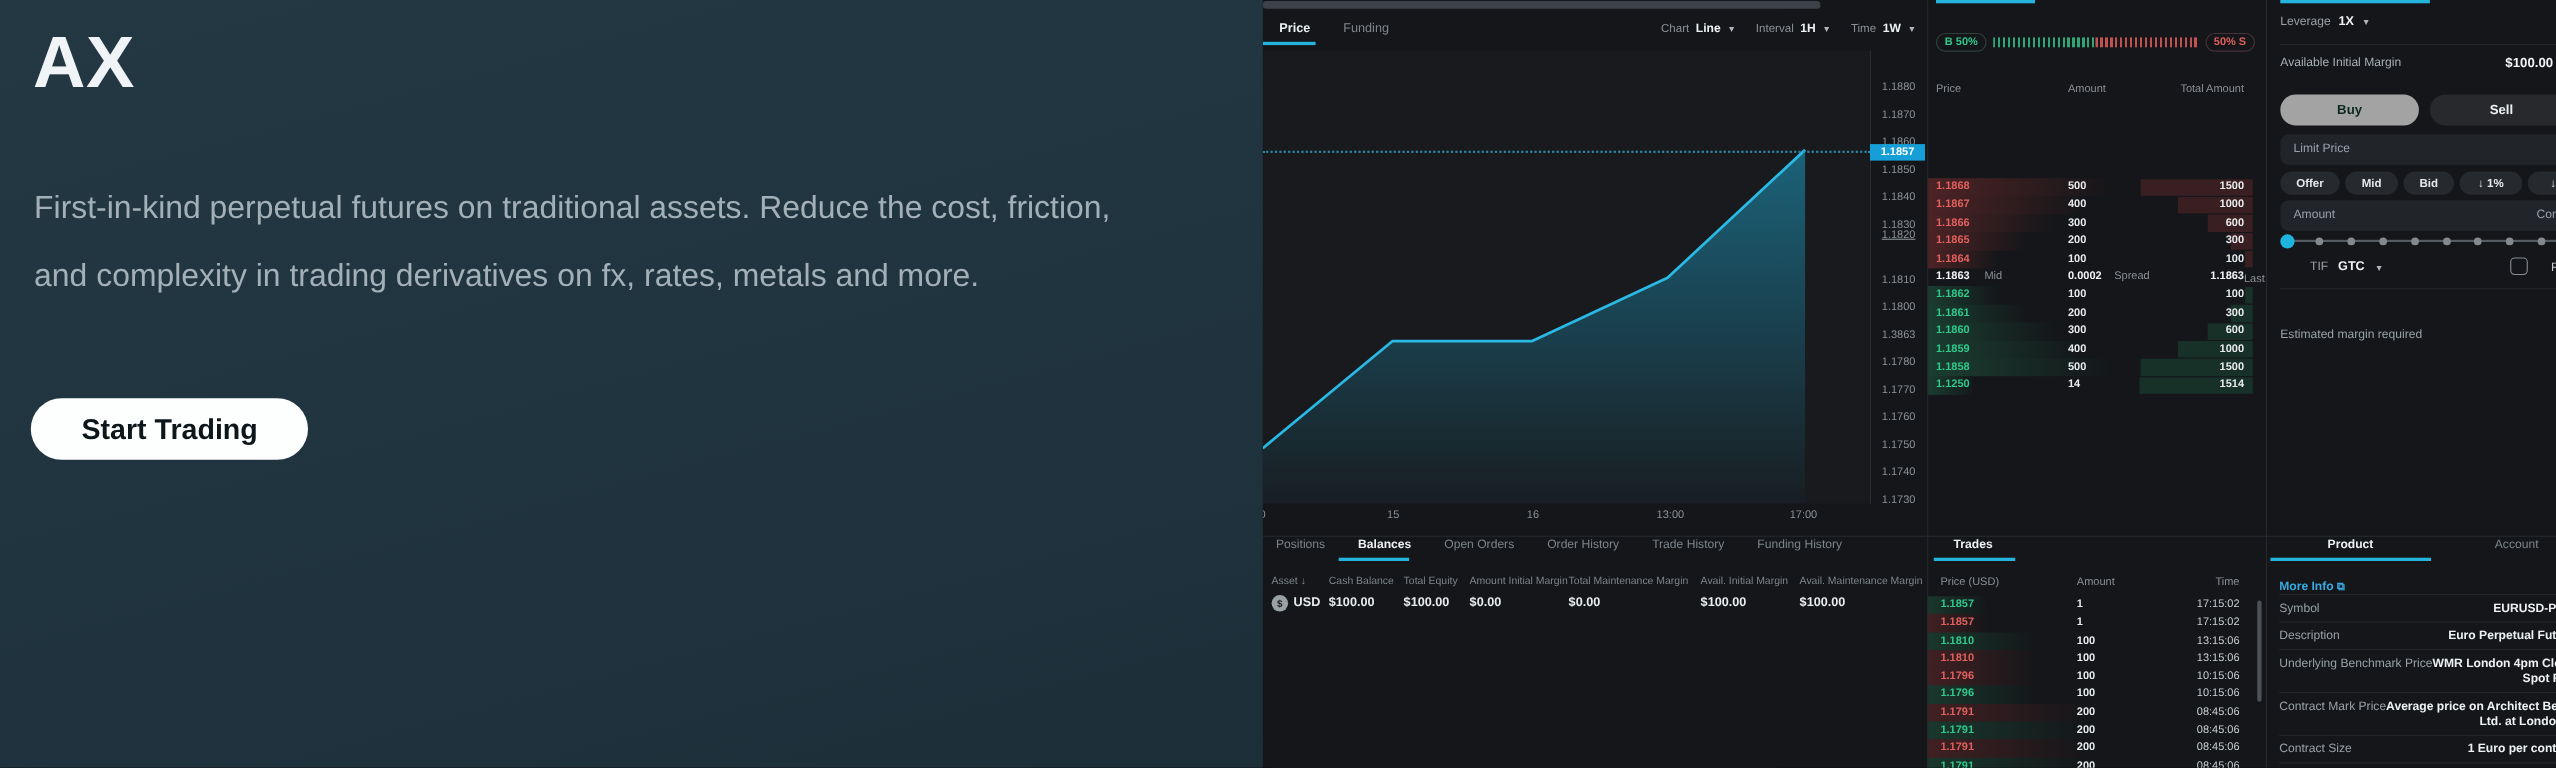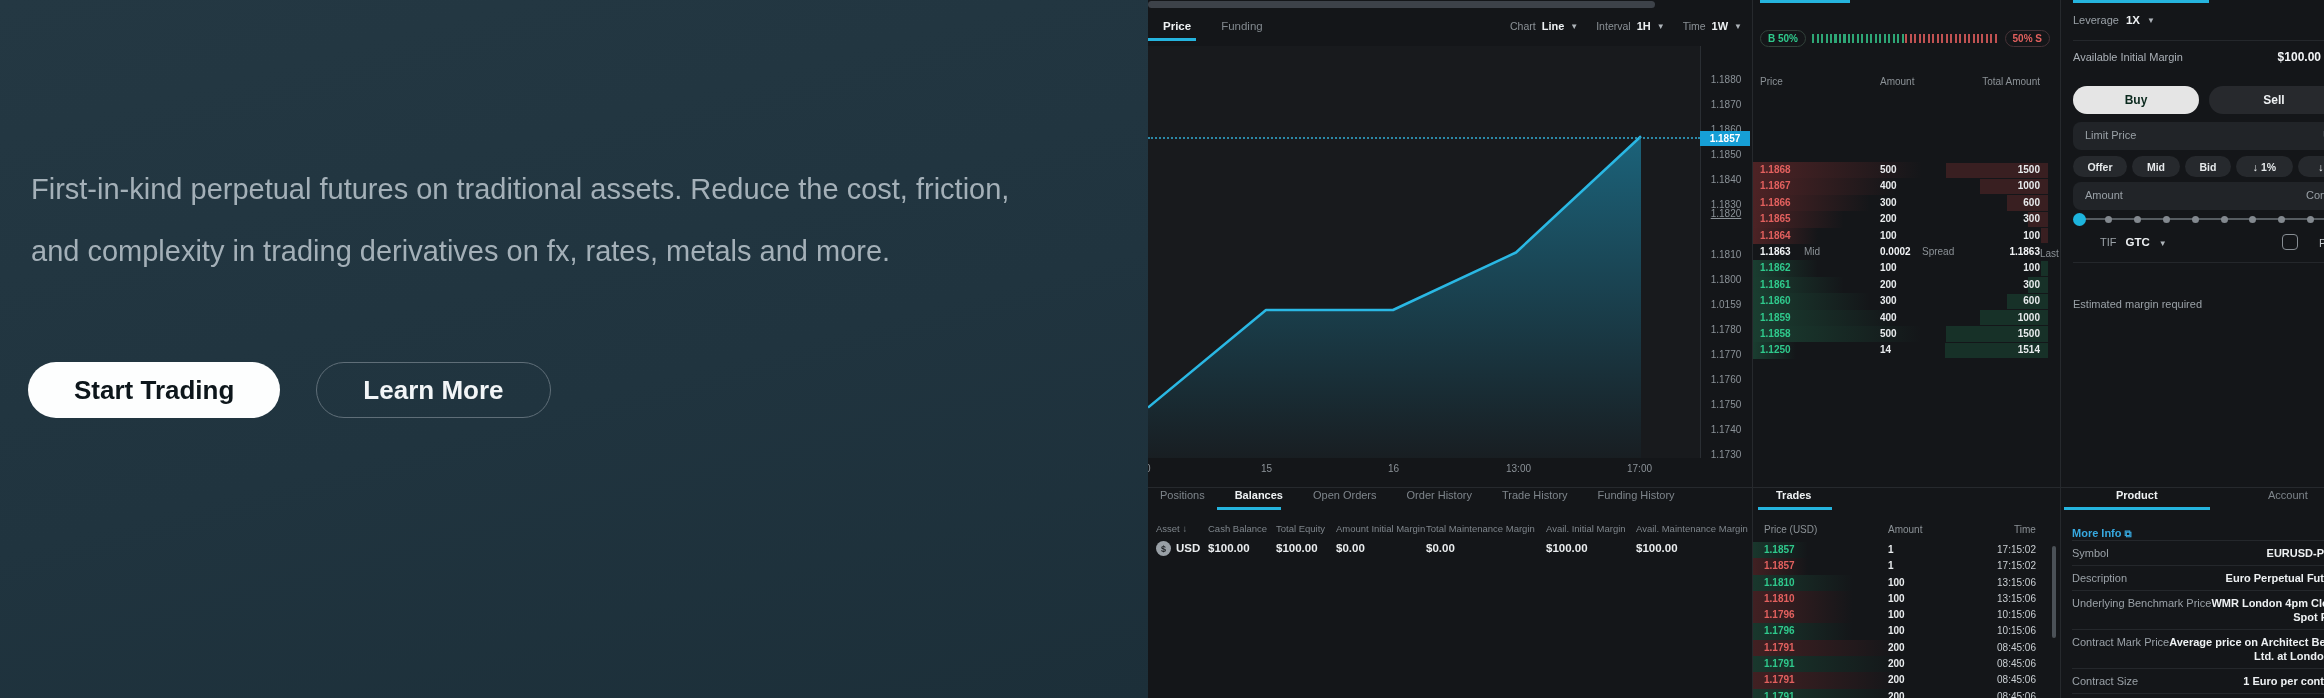--- a/index.html
+++ b/index.html
@@ -73,21 +73,21 @@
   .col-order{position:absolute;left:912px;top:0;width:264px;height:487px;overflow:hidden;}
   .order-topline{position:absolute;left:13px;top:0;width:136px;height:3px;background:#25b4de;}
   .lev-row{position:absolute;left:13px;top:14px;display:flex;gap:7px;align-items:center;}
   .lev-label{font-size:11px;color:#9aa1a7;}
   .lev-value{font-size:11.5px;font-weight:700;color:#eef1f3;}
   .odiv{position:absolute;left:13px;width:280px;height:1px;background:#24272b;}
   .margin-row{position:absolute;left:13px;top:50px;width:248px;display:flex;justify-content:space-between;align-items:center;}
   .margin-label{font-size:11px;color:#aab0b6;}
   .margin-value{font-size:12px;font-weight:700;color:#f2f4f6;}
   .bs-btns{position:absolute;left:13px;top:86px;display:flex;gap:10px;}
-  .buy-btn{width:126px;height:28px;border-radius:14px;background:#e5e5e5;color:#0b291e;
+  .buy-btn{width:126px;height:28px;border-radius:14px;background:#a3a3a3;color:#0b291e;
            font-size:12px;font-weight:700;display:flex;align-items:center;justify-content:center;}
   .sell-btn{width:130px;height:28px;border-radius:14px;background:#27292d;color:#eef1f3;
             font-size:12px;font-weight:700;display:flex;align-items:center;justify-content:center;}
   .o-input{position:absolute;left:13px;width:266px;height:28px;background:#212428;border-radius:8px;}
   .o-input .ph{position:absolute;left:12px;top:7px;font-size:11px;color:#9aa1a7;}
   .o-input .suffix{position:absolute;top:7px;font-size:11px;color:#9aa1a7;white-space:nowrap;}
   .chips{position:absolute;left:13px;top:156px;display:flex;gap:5px;}
   .chip{height:21px;border-radius:11px;background:#26292d;color:#e6e9eb;font-size:10.5px;font-weight:700;
         display:flex;align-items:center;justify-content:center;flex:none;}
   .slider{position:absolute;left:13px;top:212px;width:266px;height:14px;}
@@ -128,24 +128,24 @@
   .prod-rows{position:absolute;left:924px;top:540px;width:252px;}
   .prow{display:flex;justify-content:space-between;border-top:1px solid #24272b;padding:5px 0 5px 0;min-height:12px;}
   .prow:last-child{border-bottom:1px solid #24272b;}
   .prow .plabel{font-size:11px;color:#9aa1a7;white-space:nowrap;padding-top:1px;}
   .prow .pvalue{text-align:right;font-size:11px;font-weight:700;color:#eef1f3;line-height:14px;white-space:nowrap;}
 </style>
 </head>
 <body>
 
 <div class="hero">
+  <div class="hero-logo">AX</div>
   <div class="hero-tagline">First-in-kind perpetual futures on traditional assets. Reduce the cost, friction, and complexity in trading derivatives on fx, rates, metals and more.</div>
   <div class="hero-btns">
     <div class="btn btn-primary">Start Trading</div>
-    <div class="btn btn-secondary">Learn More</div>
   </div>
 </div>
 
 <div class="tui">
   <div class="vdiv" style="left:604px"></div>
   <div class="vdiv" style="left:912px"></div>
   <div class="hdiv-main"></div>
 
   <div class="col-chart">
     <div class="top-scroll"></div>
@@ -190,21 +190,21 @@
     <div id="y-axis">
         <div class="y-label" style="top: 74px;">1.1880</div>
         <div class="y-label" style="top: 99px;">1.1870</div>
         <div class="y-label" style="top: 124px;">1.1860</div>
         <div class="y-label" style="top: 149px;">1.1850</div>
         <div class="y-label" style="top: 174px;">1.1840</div>
         <div class="y-label" style="top: 199px;">1.1830</div>
         <div class="y-label" style="top: 208px; text-decoration: underline;">1.1820</div>
         <div class="y-label" style="top: 249px;">1.1810</div>
         <div class="y-label" style="top: 274px;">1.1800</div>
-        <div class="y-label" style="top: 299px;">1.0159</div>
+        <div class="y-label" style="top: 299px;">1.3863</div>
         <div class="y-label" style="top: 324px;">1.1780</div>
         <div class="y-label" style="top: 349px;">1.1770</div>
         <div class="y-label" style="top: 374px;">1.1760</div>
         <div class="y-label" style="top: 399px;">1.1750</div>
         <div class="y-label" style="top: 424px;">1.1740</div>
         <div class="y-label" style="top: 449px;">1.1730</div>
       </div>
     <div id="x-axis">
         <div class="x-label" style="left: -3px;">0</div>
         <div class="x-label" style="left: 113px;">15</div>

